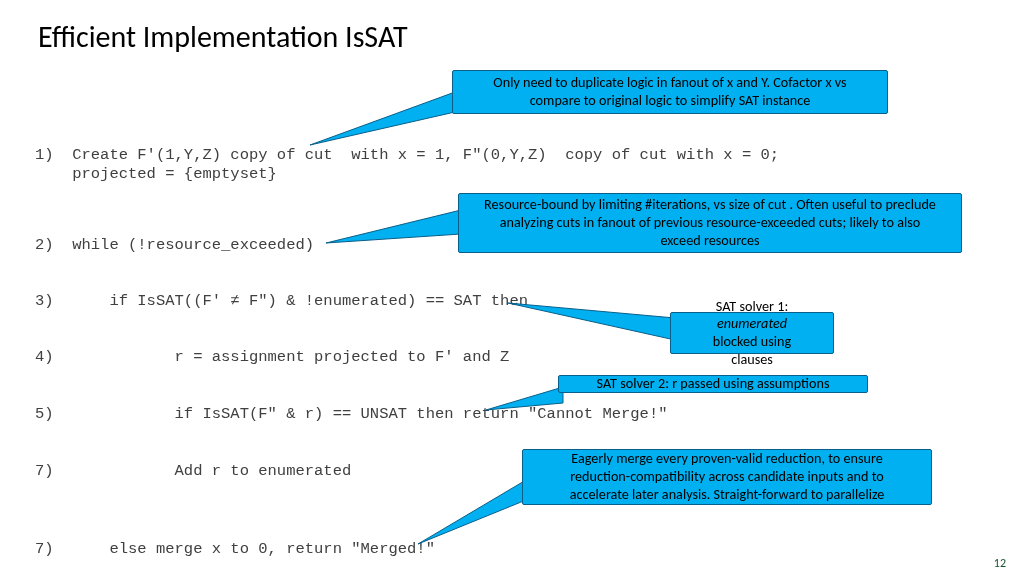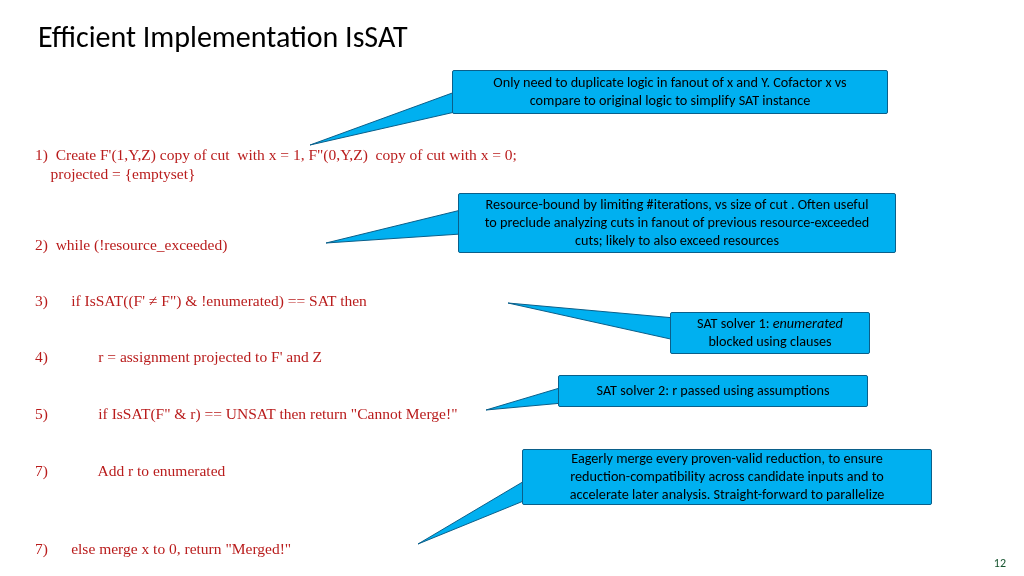--- a/index.html
+++ b/index.html
@@ -1,18 +1,18 @@
 <!DOCTYPE html>
 <html><head>
 <meta charset="utf-8">
 <style>
   * { margin:0; padding:0; box-sizing:border-box; }
   body { width:1024px; height:576px; background:#fff; position:relative; font-family:"Segoe UI","Calibri",sans-serif; overflow:hidden; }
   .title { position:absolute; left:38px; top:18px; font-size:30px; font-weight:400; color:#000; }
-  .code-line { position:absolute; font-family:Liberation Serif, serif; font-size:15.5px; color:#b91c1c; white-space:pre; }
+  .code-line { position:absolute; font-family:Liberation Mono, monospace; font-size:15.5px; color:#404040; white-space:pre; }
   .callout { position:absolute; background:#00b0f0; border:1px solid #0a5f8a; color:#000; font-size:14.2px; text-align:center; display:flex; align-items:center; justify-content:center; line-height:1.25; padding:4px 24px; border-radius:2px; }
   .callout em { font-style:italic; }
   .pointer { position:absolute; }
   .page-num { position:absolute; right:18px; bottom:6px; font-size:12px; color:#14532d; }
 </style>
 </head>
 <body>
 
 <div class="title">Efficient Implementation IsSAT</div>
 
@@ -26,34 +26,34 @@
 <div class="code-line" style="left:35px; top:540px;">7)      else merge x to 0, return "Merged!"</div>
 
 <svg class="pointer" style="left:300px; top:90px;" width="160" height="60">
   <polygon points="155,2 155,22 10,55" fill="#00b0f0" stroke="#0a5f8a" stroke-width="1"></polygon>
 </svg>
 <div class="callout" style="left:452px; top:70px; width:436px; height:44px;">Only need to duplicate logic in fanout of x and Y. Cofactor x vs compare to original logic to simplify SAT instance</div>
 
 <svg class="pointer" style="left:318px; top:208px;" width="148" height="40">
   <polygon points="143,2 143,26 8,35" fill="#00b0f0" stroke="#0a5f8a" stroke-width="1"></polygon>
 </svg>
-<div class="callout" style="left:458px; top:193px; width:438px; height:60px;">Resource-bound by limiting #iterations, vs size of cut . Often useful to preclude analyzing cuts in fanout of previous resource-exceeded cuts; likely to also exceed resources</div>
+<div class="callout" style="left:458px; top:193px; width:504px; height:60px;">Resource-bound by limiting #iterations, vs size of cut . Often useful to preclude analyzing cuts in fanout of previous resource-exceeded cuts; likely to also exceed resources</div>
 
 <svg class="pointer" style="left:500px; top:298px;" width="180" height="48">
   <polygon points="175,20 175,42 8,5" fill="#00b0f0" stroke="#0a5f8a" stroke-width="1"></polygon>
 </svg>
-<div class="callout" style="left:670px; top:312px; width:200px; height:42px;">
+<div class="callout" style="left:670px; top:312px; width:164px; height:42px;">
   <span>
     <span>SAT solver 1: </span><em>enumerated</em><span> blocked using clauses</span>
   </span>
 </div>
 
 <svg class="pointer" style="left:478px; top:385px;" width="90" height="28">
   <polygon points="85,2 85,18 8,25" fill="#00b0f0" stroke="#0a5f8a" stroke-width="1"></polygon>
 </svg>
-<div class="callout" style="left:558px; top:375px; width:310px; height:32px;">SAT solver 2: r passed using assumptions</div>
+<div class="callout" style="left:558px; top:375px; width:310px; height:18px;">SAT solver 2: r passed using assumptions</div>
 
 <svg class="pointer" style="left:408px; top:478px;" width="122" height="70">
   <polygon points="118,2 118,22 10,66" fill="#00b0f0" stroke="#0a5f8a" stroke-width="1"></polygon>
 </svg>
 <div class="callout" style="left:522px; top:449px; width:410px; height:56px;">Eagerly merge every proven-valid reduction, to ensure reduction-compatibility across candidate inputs and to accelerate later analysis. Straight-forward to parallelize</div>
 
 <div class="page-num">12</div>
 
 </body></html>

